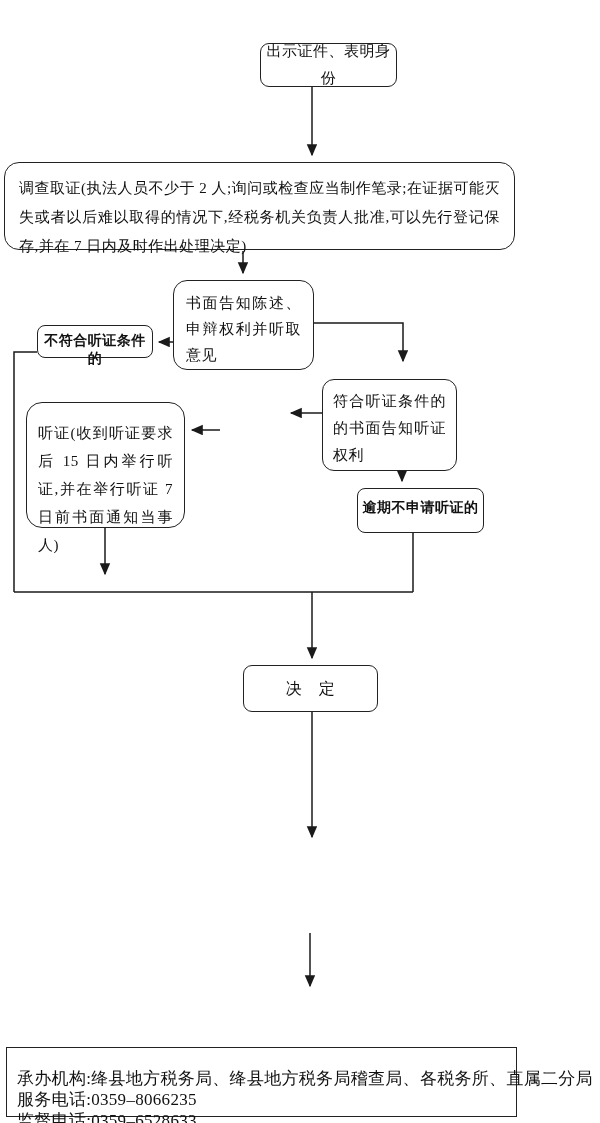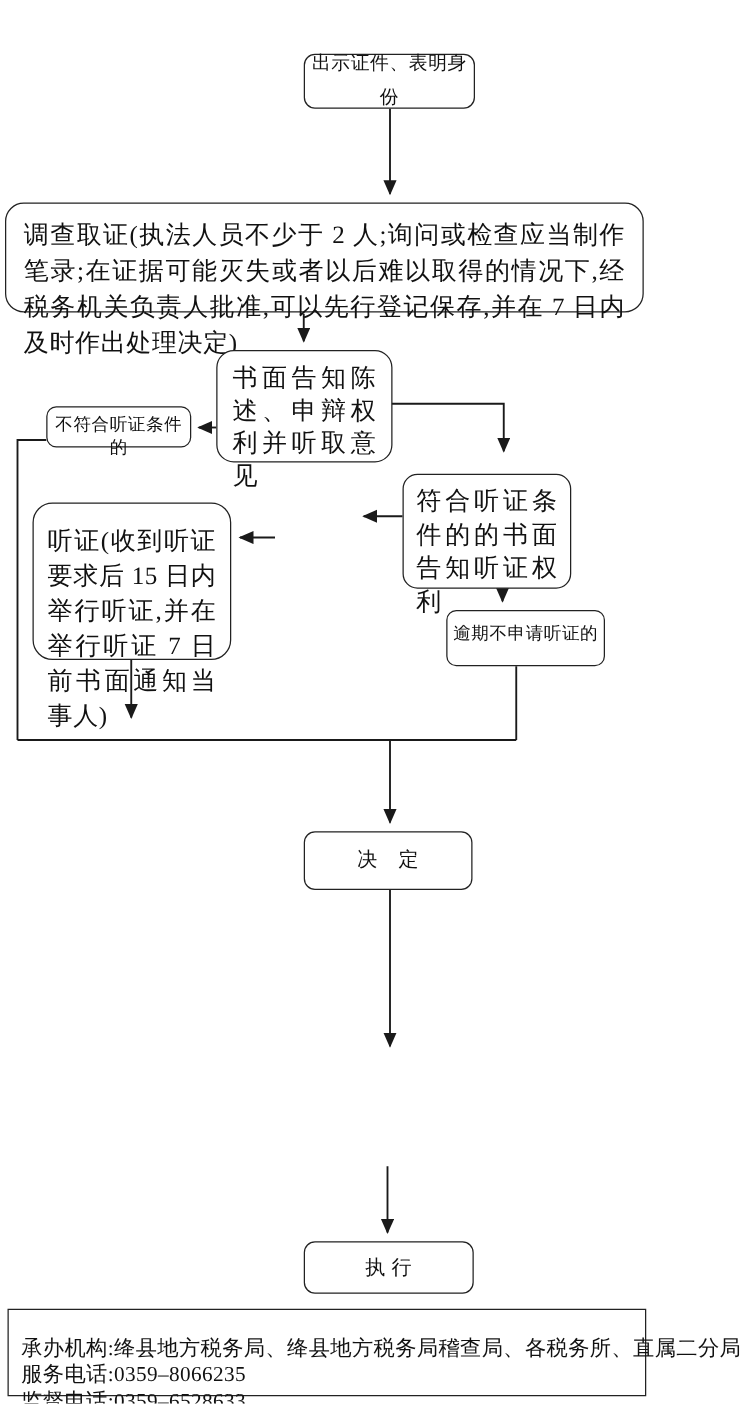--- a/index.html
+++ b/index.html
@@ -12,36 +12,36 @@
     color: #111111;
     overflow: hidden;
   }
   #wires { position: absolute; left: 0; top: 0; width: 600px; height: 1123px; pointer-events: none; }
   .node {
     position: absolute;
     box-sizing: border-box;
     background: #ffffff;
     border: 1.6px solid #222222;
     border-radius: 12px;
-    font-size: 20px;
+    font-size: 15px;
     line-height: 27px;
     letter-spacing: 0.5px;
     padding: 10px 12px;
     text-align: justify;
     word-break: break-all;
   }
   .node.center {
     display: flex;
     align-items: center;
     justify-content: center;
     text-align: center;
     padding: 0;
   }
-  .node.small { font-size: 14px; line-height: 1.3; padding: 6px 2px; text-align: center; border-radius: 8px; }
-  #n-show      { left: 243px; top: 43px;  width: 137px; height: 44px; border-radius: 9px; font-size: 15px; }
+  .node.small { font-size: 14px; line-height: 1.3; padding: 6px 2px; text-align: center; border-radius: 8px; font-weight: bold; }
+  #n-show      { left: 260px; top: 43px;  width: 137px; height: 44px; border-radius: 9px; font-size: 15px; }
   #n-invest    { left: 4px;   top: 162px; width: 511px; height: 88px; border-radius: 15px; padding: 11px 14px; line-height: 29px; }
   #n-notify    { left: 173px; top: 280px; width: 141px; height: 90px; border-radius: 14px; padding: 9px 12px; line-height: 26px; }
   #n-notqual   { left: 37px;  top: 325px; width: 116px; height: 33px; }
   #n-qual      { left: 322px; top: 379px; width: 135px; height: 92px; border-radius: 12px; padding: 8px 10px; }
   #n-request   { left: 220px; top: 383px; width: 65px;  height: 195px; border-radius: 16px; padding: 28px 8px 8px 8px; line-height: 29px; }
   #n-hearing   { left: 26px;  top: 402px; width: 159px; height: 126px; border-radius: 16px; padding: 16px 11px; line-height: 28px; }
   #n-overdue   { left: 345px; top: 488px; width: 127px; height: 45px; padding: 10px 2px; margin-left: 12px; }
   #n-decision  { left: 243px; top: 665px; width: 135px; height: 47px; border-radius: 9px; font-size: 16px; }
   #n-deliver   { left: 95px;  top: 844px; width: 434px; height: 89px; border-radius: 14px; padding: 10px 13px; line-height: 27px; }
   #n-execute   { left: 243px; top: 993px; width: 136px; height: 42px; border-radius: 9px; font-size: 16px; }
@@ -98,21 +98,20 @@
   <div id="n-qual" class="node">符合听证条件的的书面告知听证权利</div>
 
 
   <div id="n-hearing" class="node">听证(收到听证要求后 15 日内举行听证,并在举行听证 7 日前书面通知当事人)</div>
 
   <div id="n-overdue" class="node small">逾期不申请听证的</div>
 
   <div id="n-decision" class="node center">决　定</div>
 
 
-  <div id="n-execute" class="node center">执 行</div>
 
   <div id="footer-box">
     <div>承办机构:绛县地方税务局、绛县地方税务局稽查局、各税务所、直属二分局</div>
     <div>服务电话:0359–8066235</div>
     <div>监督电话:0359–6528633</div>
   </div>
 
 </div>
 
 </body></html>

